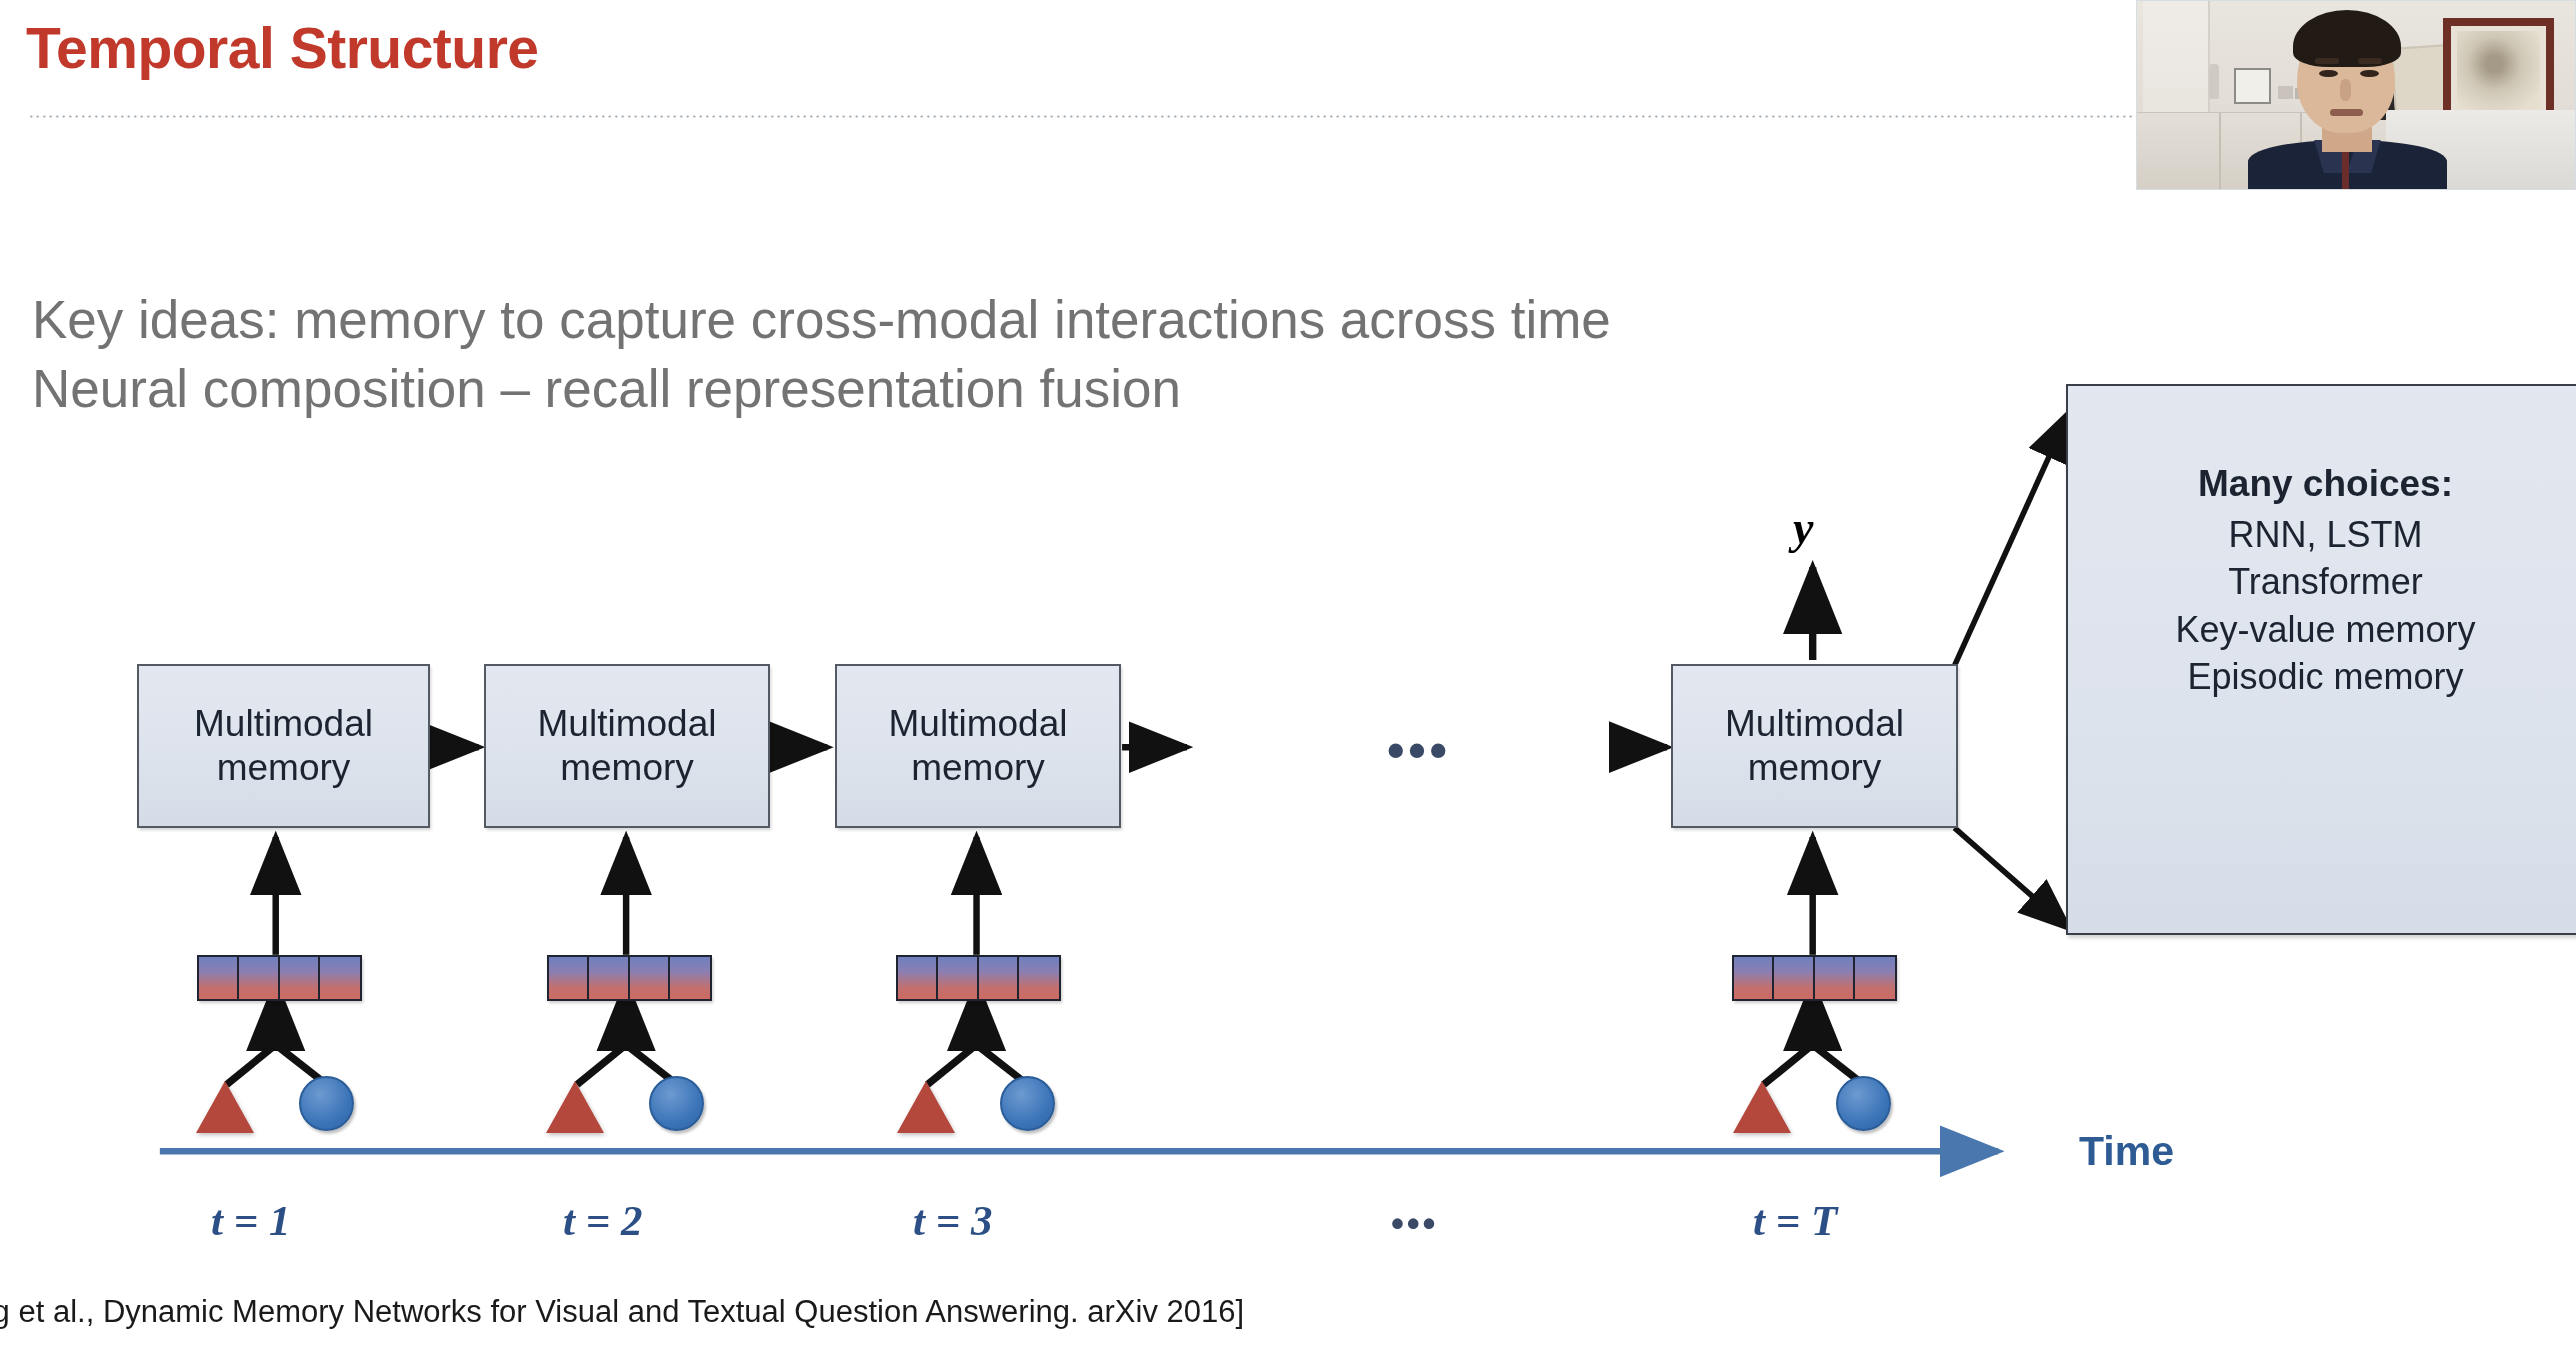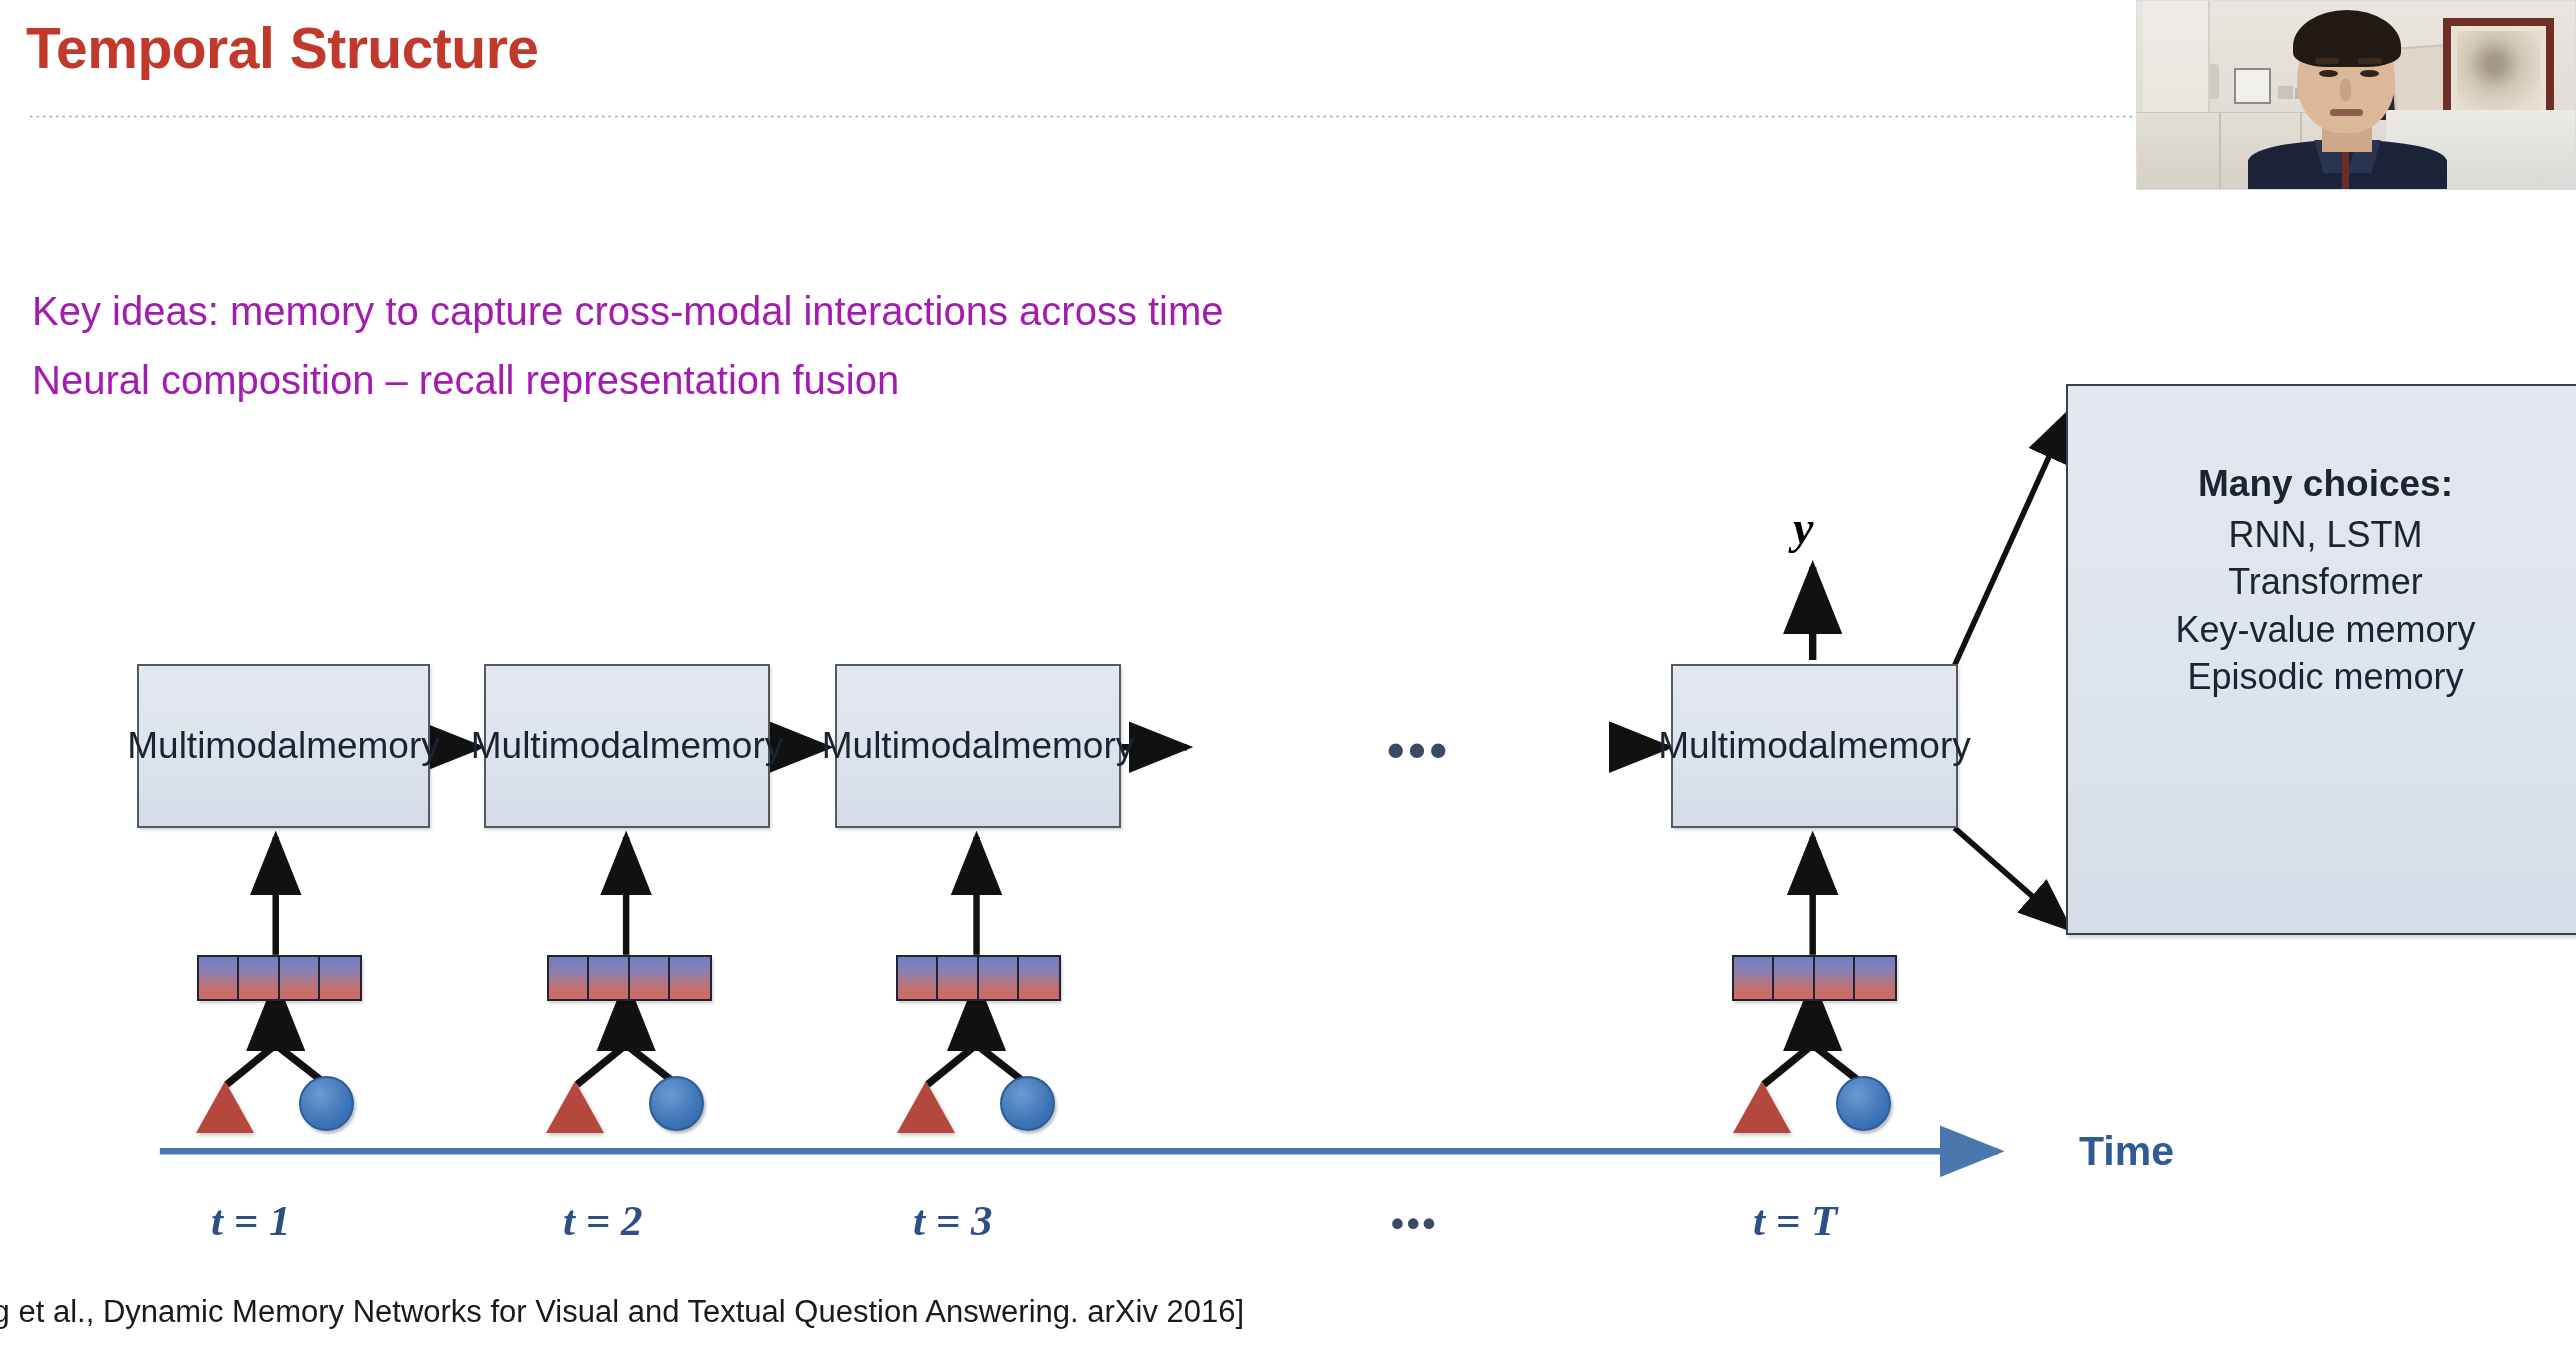--- a/index.html
+++ b/index.html
@@ -49,22 +49,22 @@
     left: 32px;
     top: 172px;
     font-size: 41px;
     font-weight: bold;
     color: #1a1a1a;
     white-space: nowrap;
   }
   .body-line {
     position: absolute;
     left: 32px;
-    font-size: 40px;
-    color: #a21caf;
+    font-size: 53px;
+    color: #737373;
     white-space: nowrap;
   }
   .body-line.l1 { top: 289px; }
   .body-line.l2 { top: 358px; }
 
   
   .webcam {
     position: absolute;
     left: 2136px;
     top: 0px;
@@ -141,21 +141,21 @@
   
   .diagram { position: absolute; left: 0; top: 0; width: 2576px; height: 1346px; }
 
   .mm-box {
     position: absolute;
     background: linear-gradient(180deg,#e3e8f0 0%,#dde3ec 55%,#d5dce7 100%);
     border: 2.8px solid #545a63;
     box-sizing: border-box;
     box-shadow: 1.9px 2.8px 2.8px rgba(0,0,0,0.17);
     display: flex;
-    flex-direction: row;
+    flex-direction: column;
     align-items: center;
     justify-content: center;
     color: #1b2430;
     font-size: 37px;
     line-height: 1.18;
     text-align: center;
   }
 
   .choices-box {
     position: absolute;

